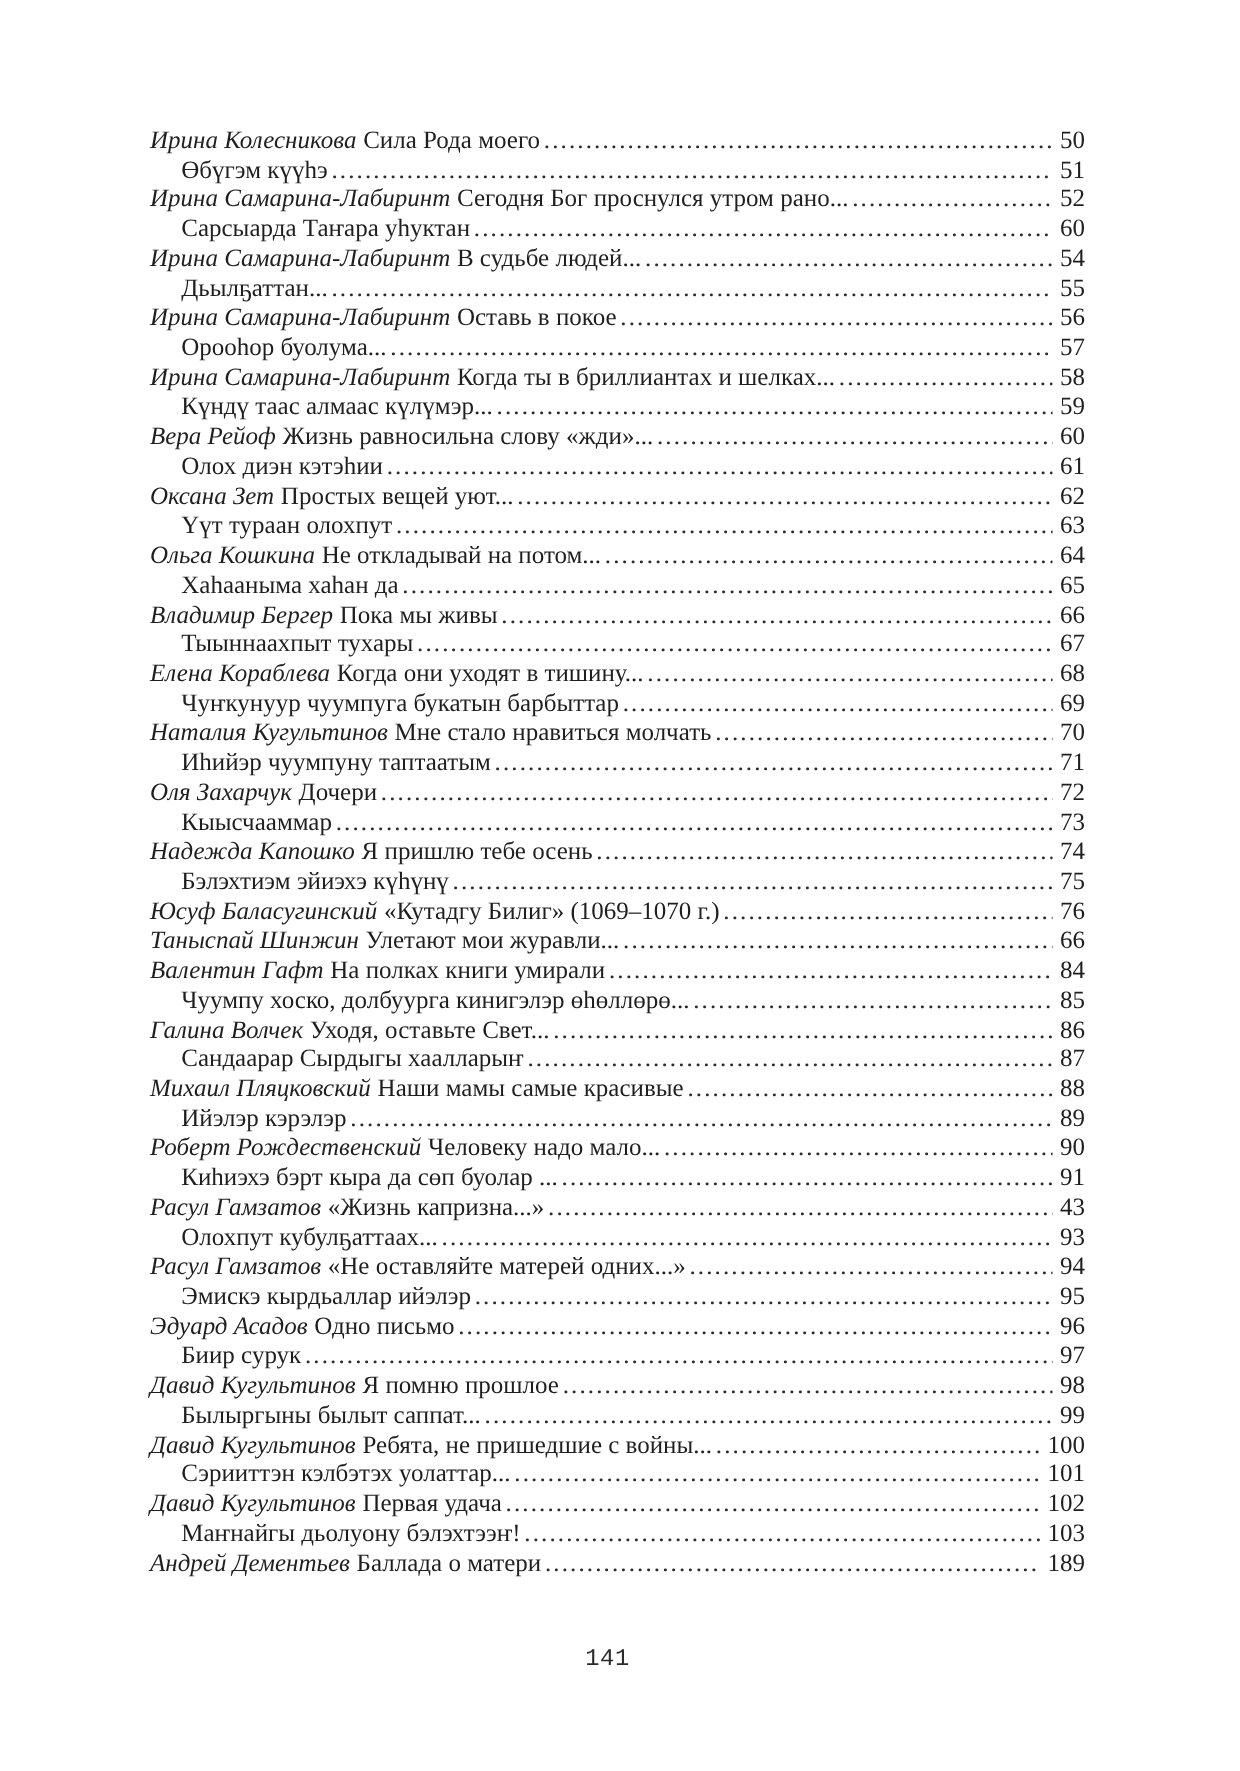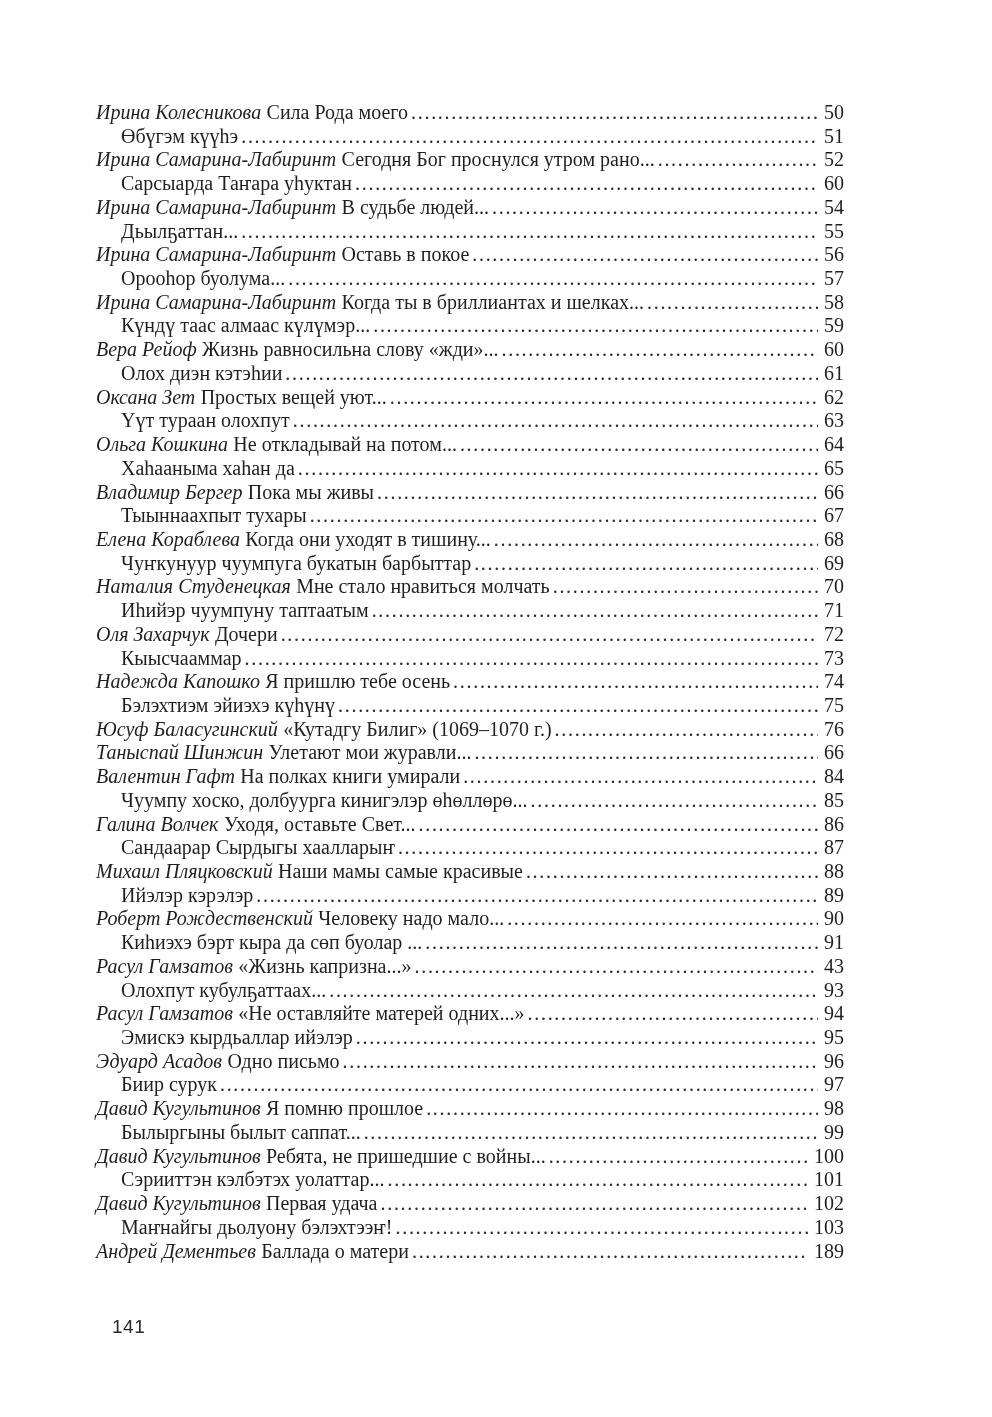--- a/index.html
+++ b/index.html
@@ -12,21 +12,21 @@
   }
   .page {
     position: absolute;
     top: 0; left: 0;
     width: 992px; height: 1417px;
     background: #ffffff;
     overflow: hidden;
   }
   .toc {
     position: absolute;
-    left: 96px;
+    left: 120px;
     top: 101px;
     width: 748px;
   }
   .row {
     display: flex;
     align-items: baseline;
     font-size: 20px;
     line-height: 23.72px;
     white-space: nowrap;
   }
@@ -53,21 +53,22 @@
     flex: 0 0 auto;
     padding-left: 6px;
     text-align: right;
     font-family: Liberation Serif, serif;
   }
   .folio {
     position: absolute;
     top: 1316px;
     left: 112px;
     width: 748px;
-    font-family: Liberation Sans, sans-serif;
+    text-align: center;
+    font-family: Liberation Mono, monospace;
     font-size: 19px;
     color: #2a2a2a;
     letter-spacing: 0.5px;
   }
 </style>
 </head>
 <body>
 
 <div class="page">
   <main class="toc" id="toc">
@@ -205,21 +206,21 @@
   </div>
 
   <div class="row indent">
 
     <span class="title">Чуҥкунуур чуумпуга букатын барбыттар</span>
     <span class="leader"></span>
     <span class="num">69</span>
   </div>
 
   <div class="row">
-    <span class="author">Наталия Студенецкая</span>
+    <span class="author">Наталия Кугультинов</span>
     <span class="title">Мне стало нравиться молчать</span>
     <span class="leader"></span>
     <span class="num">70</span>
   </div>
 
   <div class="row indent">
 
     <span class="title">Иһийэр чуумпуну таптаатым</span>
     <span class="leader"></span>
     <span class="num">71</span>

